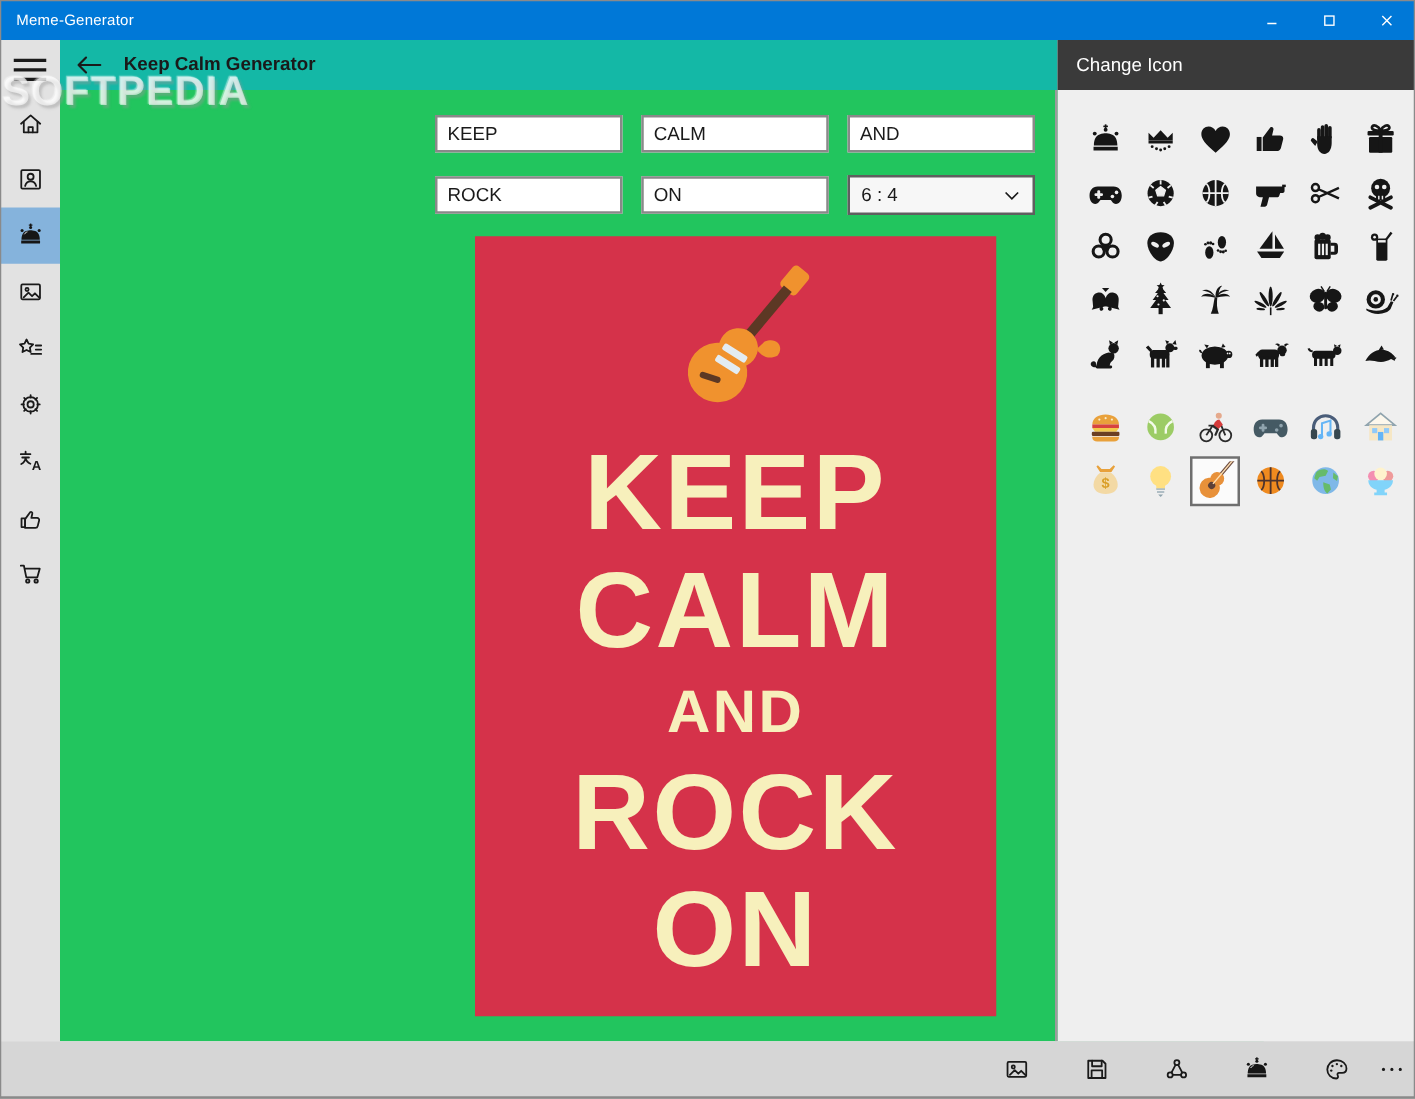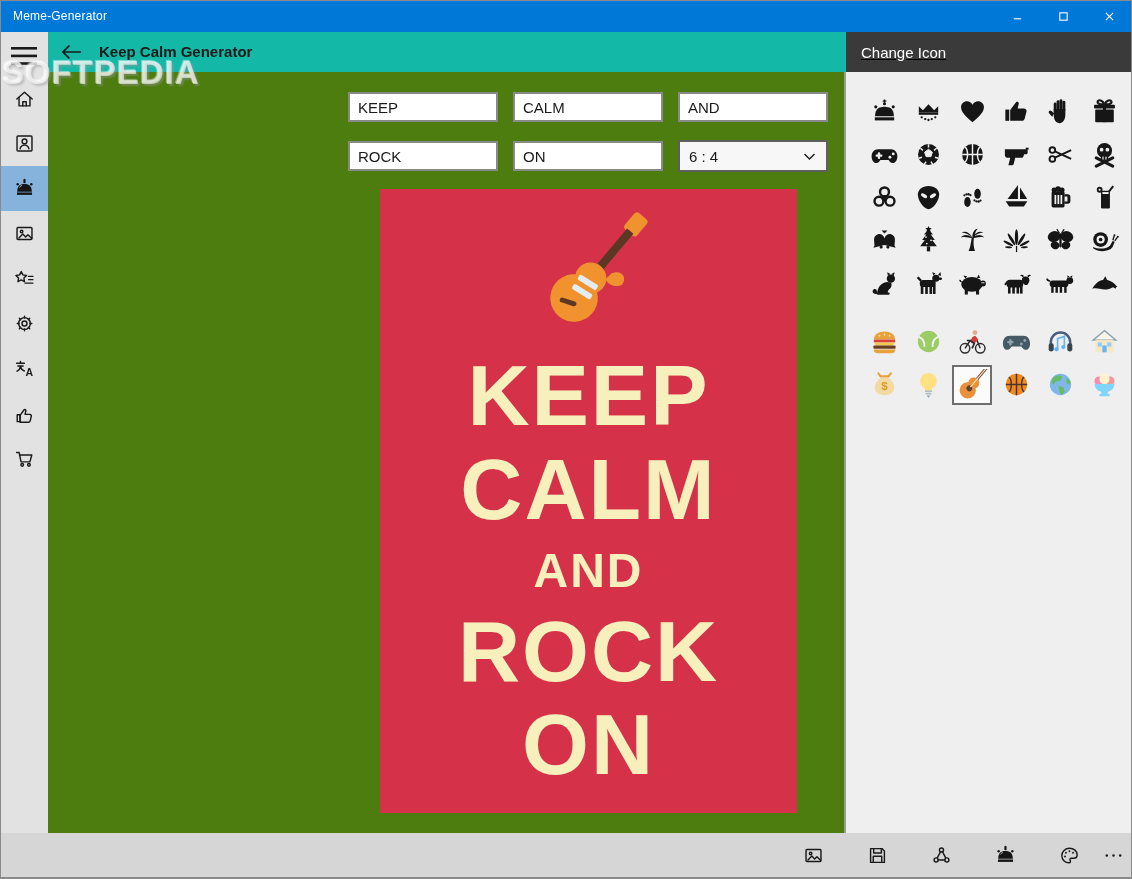--- a/index.html
+++ b/index.html
@@ -15,39 +15,39 @@
   .titlebar .wtitle{color:#fff;font-size:12px;margin-left:13px;letter-spacing:.2px;}
   .wcontrols{position:absolute;right:0;top:0;height:32px;display:flex;}
   .wbtn{width:46px;height:32px;display:flex;align-items:center;justify-content:center;}
   .wbtn svg{width:11px;height:11px;stroke:#fff;stroke-width:1.2;fill:none;}
 
   
   .appbar{position:absolute;left:0;top:32px;width:846px;height:40px;background:#14b8a6;z-index:5;font-weight:bold;}
   .backbtn{position:absolute;left:54px;top:4px;width:34px;height:32px;display:flex;align-items:center;justify-content:center;}
   .backbtn svg{width:26px;height:26px;stroke:#1a1a1a;stroke-width:1.6;fill:none;stroke-linecap:round;stroke-linejoin:round;}
   .pagetitle{position:absolute;left:99px;top:11px;font-size:15px;color:#1a1a1a;}
-  .panelheader{position:absolute;left:846px;top:32px;width:286px;height:40px;background:#3A3A3A;display:flex;align-items:center;z-index:5;text-decoration:underline;}
+  .panelheader{position:absolute;left:846px;top:32px;width:286px;height:40px;background:#3A3A3A;display:flex;align-items:center;z-index:5;}
   .panelheader span{color:#fff;font-size:15px;margin-left:15px;}
 
   
   .watermark{position:absolute;left:2px;top:54px;font-size:33px;font-weight:bold;letter-spacing:1px;
     color:rgba(255,255,255,.6);text-shadow:2px 2px 2px rgba(150,150,150,.45), -1px -1px 1px rgba(255,255,255,.5);
     z-index:8;pointer-events:none;}
 
   
   .sidebar{position:absolute;left:0;top:32px;width:48px;height:801px;background:#E2E2E2;z-index:6;}
   .hamburger{position:absolute;left:6px;top:8px;width:36px;height:32px;display:flex;align-items:center;justify-content:center;}
   .hamburger svg{width:28px;height:22px;}
   .sideitems{position:absolute;left:0;top:44px;width:48px;}
   .sideitem{width:48px;height:45px;display:flex;align-items:center;justify-content:center;}
   .sideitem.selected{background:#85B3DC;}
   .sideitem svg{width:23px;height:23px;}
 
   
-  .main{position:absolute;left:48px;top:72px;width:963px;height:761px;background:#4d7c0f;}
+  .main{position:absolute;left:48px;top:72px;width:963px;height:761px;background:#22c55e;}
   .tfield{position:absolute;width:150px;height:30px;border:2px solid #898989;background:#fff;
     font-family:"Liberation Sans",sans-serif;font-size:15px;color:#1a1a1a;padding:0 0 0 8px;box-sizing:border-box;outline:none;}
   .ratio{position:absolute;width:150px;height:32px;border:2px solid #5f5f5f;background:#F7F7F7;box-sizing:border-box;
     display:flex;align-items:center;font-size:15px;color:#1a1a1a;}
   .ratio .val{margin-left:9px;flex:1;}
   .ratio svg{width:13px;height:13px;margin-right:10px;stroke:#1a1a1a;stroke-width:1.4;fill:none;}
 
   
   .poster{position:absolute;left:332px;top:117px;width:417px;height:624px;background:#D5324A;overflow:hidden;}
   .poster-line{position:absolute;left:50%;transform:translate(-50%,-50%);color:#F7F0BC;font-weight:bold;white-space:nowrap;}

